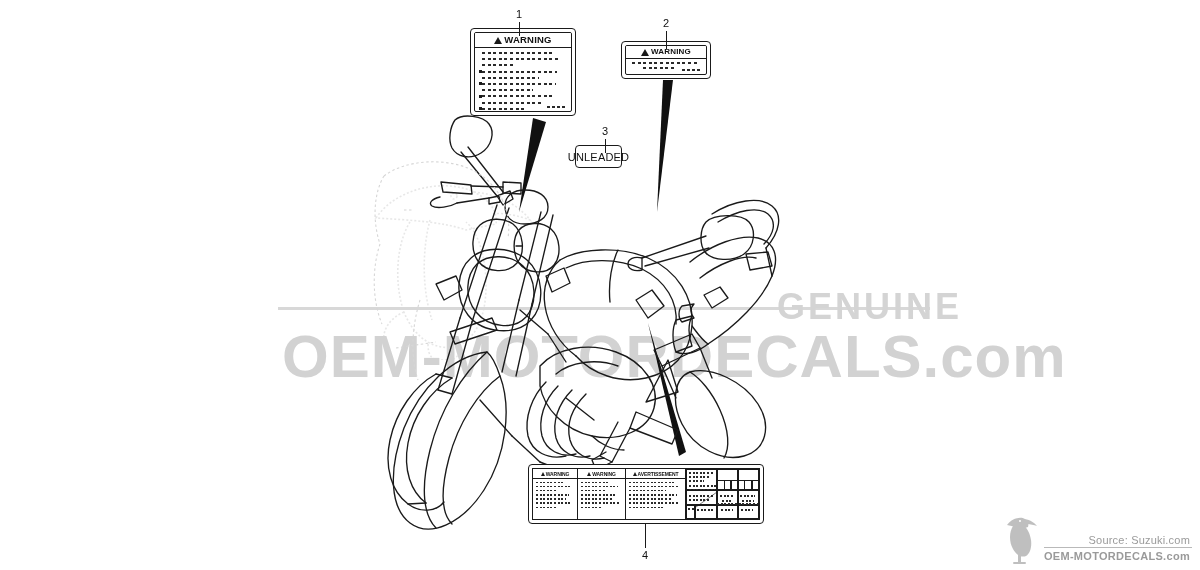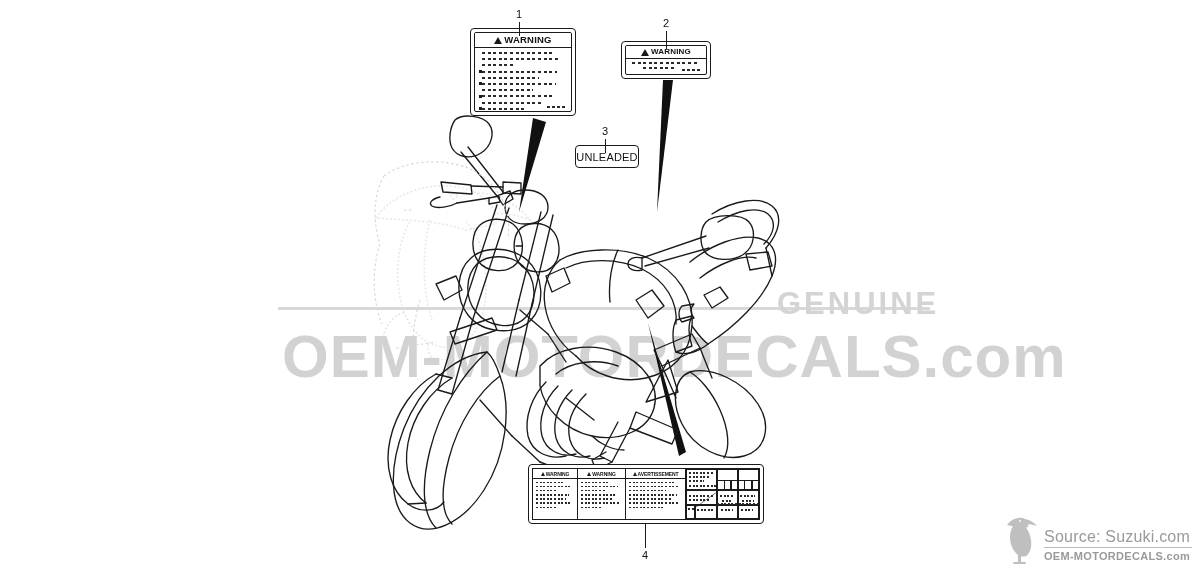--- a/index.html
+++ b/index.html
@@ -38,21 +38,21 @@
   #wm-main {
     left: 282px;
     top: 322px;
     font-size: 60px;
     letter-spacing: 1px;
     color: #d2d2d2;
   }
   #wm-genuine {
     left: 777px;
     top: 286px;
-    font-size: 31px;
+    font-size: 36px;
     letter-spacing: 3px;
     color: #d4d4d4;
   }
   #wm-rule {
     position: absolute;
     left: 278px;
     top: 307px;
     width: 652px;
     height: 3px;
     background: #d8d8d8;
@@ -150,21 +150,21 @@
   }
 
   
   #label-2 { left: 621px; top: 41px; width: 90px; height: 38px; }
   #label-2 .warn-head { height: 12px; }
   #label-2 .warn-head .wtxt { font-size: 8px; }
   #label-2 .dashrows { padding: 3px 6px 0 6px; }
 
   
   #label-3 {
-    left: 575px; top: 145px; width: 64px; height: 23px;
+    left: 575px; top: 145px; width: 47px; height: 23px;
     display: flex; align-items: center; justify-content: center;
   }
   #label-3 .unl-txt {
     font-size: 11px;
     letter-spacing: 0.2px;
     color: #111;
     font-weight: normal;
   }
 
   
@@ -253,21 +253,21 @@
     position: absolute;
     right: 8px; bottom: 6px;
     z-index: 6;
     display: flex;
     align-items: flex-end;
     gap: 6px;
   }
   #footer-bird { width: 34px; height: 52px; opacity: 0.55; flex: 0 0 auto; }
   #footer-texts { display: block; padding-bottom: 2px; }
   #footer-source {
-    font-size: 16px;
+    font-size: 11px;
     color: #9a9a9a;
     text-align: right;
     letter-spacing: 0.2px;
     padding-bottom: 1px;
     padding-right: 2px;
   }
   #footer-rule { height: 1px; background: #b9b9b9; width: 100%; }
   #footer-site {
     font-size: 11px;
     color: #9a9a9a;

